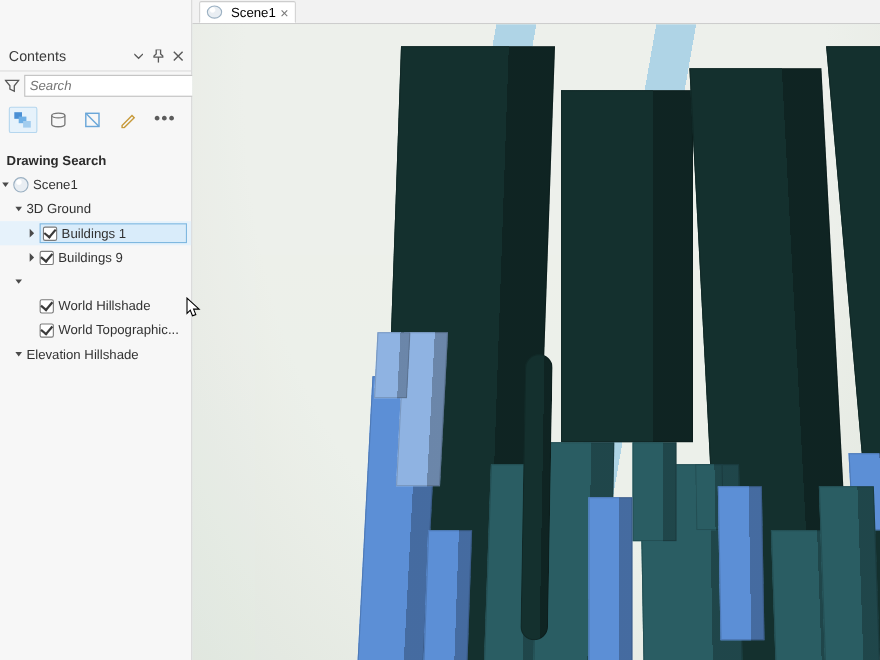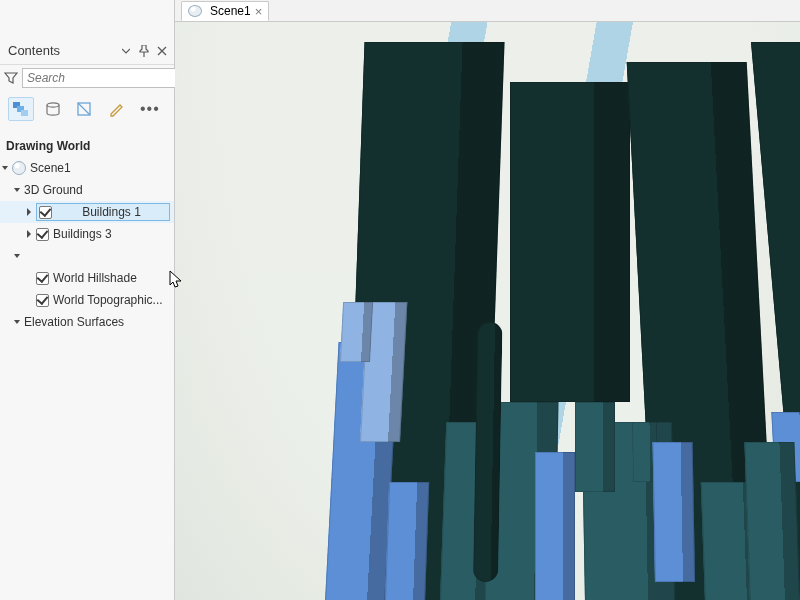--- a/index.html
+++ b/index.html
@@ -34,21 +34,21 @@
 .tree { flex: 1; overflow: hidden; padding-top: 4px; }
 .section-label { font-weight: 600; color: #2b2b2b; padding: 4px 4px 4px 6px; }
 .row { display: flex; align-items: center; height: 22px; padding-right: 4px; white-space: nowrap; }
 .row .sp { display: inline-block; width: 12px; }
 .tw { width: 10px; height: 10px; display: inline-block; margin-right: 2px; }
 .tw svg { display: block; }
 .cb { width: 13px; height: 13px; border: 1px solid #7a7a7a; border-radius: 2px; background: #fff; margin-right: 4px; position: relative; flex: 0 0 13px; }
 .cb::after { content: ""; position: absolute; left: 2px; top: -1px; width: 5px; height: 8px; border: solid #3a3a3a; border-width: 0 2px 2px 0; transform: rotate(40deg); }
 .globe { width: 14px; height: 14px; margin-right: 4px; border-radius: 50%; background: radial-gradient(circle at 35% 30%, #fff 0 2px, #e9eef3 3px), #e9eef3; border: 1px solid #9bb0c2; position: relative; flex: 0 0 14px; }
 .row .txt { flex: 1; overflow: hidden; text-overflow: ellipsis; }
-.row.selected { background: #e6f2fb; text-align: center; }
+.row.selected { background: #e6f2fb; }
 .row.selected .txt-wrap { border: 1px solid #7fb8e0; background: #d9ecfa; padding: 0 2px; height: 18px; display: flex; align-items: center; flex: 1; }
 .txt-wrap { display: flex; align-items: center; flex: 1; height: 18px; padding: 0 2px; }
 
 
 .main { flex: 1; height: 600px; display: flex; flex-direction: column; background: #e9e9e9; }
 .tabbar { height: 22px; background: #f2f2f2; display: flex; align-items: flex-end; padding-left: 6px; border-bottom: 1px solid #c9c9c9; }
 .tab { height: 20px; display: flex; align-items: center; gap: 4px; padding: 0 6px; background: #fff; border: 1px solid #c9c9c9; border-bottom: 1px solid #fff; border-radius: 2px 2px 0 0; font-size: 12px; }
 .tab .globe { width: 12px; height: 12px; }
 .tab-x { color: #7a7a7a; font-size: 13px; line-height: 1; }
 
@@ -132,21 +132,21 @@
       </span>
       <span class="tool">
         <svg width="18" height="16" viewBox="0 0 18 16">
             <path d="M3 13 L12 4l2 2L5 15H3v-2z" fill="none" stroke="#c79a3b" stroke-width="1.3"></path>
           </svg>
       </span>
       <span class="more-dots">•••</span>
     </div>
 
     <div class="tree">
-      <div class="section-label">Drawing World</div>
+      <div class="section-label">Drawing Search</div>
 
       <div class="row">
         <span class="tw">
             <svg width="10" height="10" viewBox="0 0 10 10">
               <path d="M2 3l3 4 3-4" fill="#4a4a4a"></path>
             </svg>
           </span>
         <span class="globe"></span>
         <span class="txt">Scene1</span>
       </div>
@@ -176,21 +176,21 @@
       </div>
       <div class="row">
         <span class="sp"></span>
           <span class="sp"></span>
         <span class="tw">
             <svg width="10" height="10" viewBox="0 0 10 10">
               <path d="M3 1l4 4-4 4" fill="#4a4a4a"></path>
             </svg>
           </span>
         <span class="cb"></span>
-        <span class="txt">Buildings 3</span>
+        <span class="txt">Buildings 9</span>
       </div>
 
       <div class="row">
         <span class="sp"></span>
         <span class="tw">
             <svg width="10" height="10" viewBox="0 0 10 10">
               <path d="M2 3l3 4 3-4" fill="#4a4a4a"></path>
             </svg>
           </span>
       </div>
@@ -209,21 +209,21 @@
         <span class="txt">World Topographic...</span>
       </div>
 
       <div class="row">
         <span class="sp"></span>
         <span class="tw">
             <svg width="10" height="10" viewBox="0 0 10 10">
               <path d="M2 3l3 4 3-4" fill="#4a4a4a"></path>
             </svg>
           </span>
-        <span class="txt">Elevation Surfaces</span>
+        <span class="txt">Elevation Hillshade</span>
       </div>
     </div>
   </div>
 
   <div class="main">
     <div class="tabbar">
       <div class="tab">
         <span class="globe"></span>
         <span>Scene1</span>
         <span class="tab-x">×</span>

